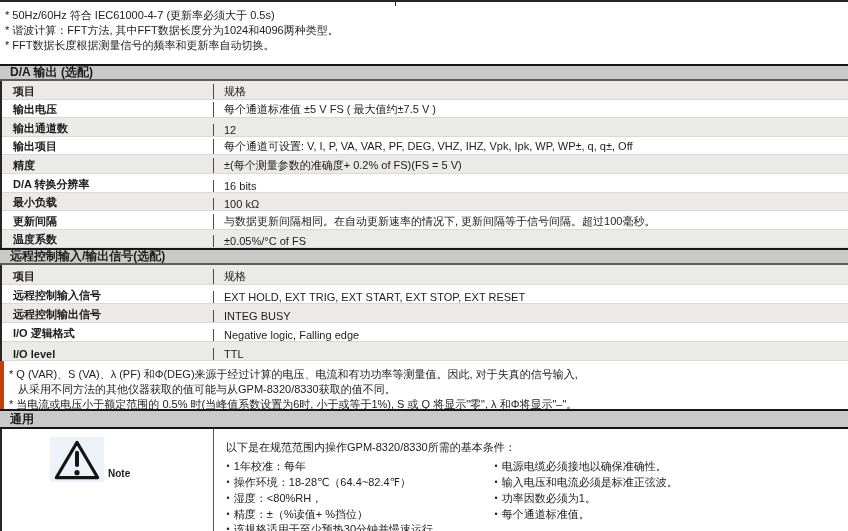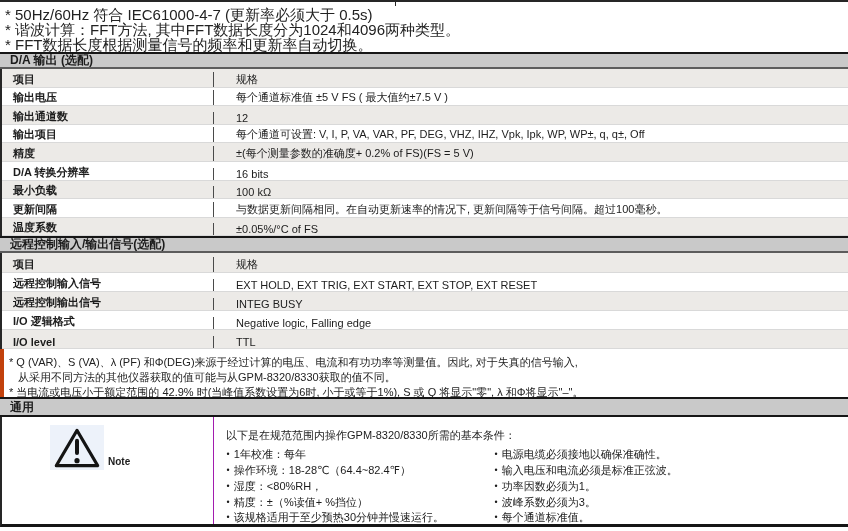--- a/index.html
+++ b/index.html
@@ -2,38 +2,38 @@
 <html><head>
 <meta charset="utf-8">
 <style>
   html,body{margin:0;padding:0;background:#ffffff;}
   body{font-family:"Liberation Sans","DejaVu Sans",sans-serif;color:#1c1c1c;}
   .page{position:relative;width:848px;height:531px;box-sizing:border-box;
         border-top:2px solid #262626;background:#fff;overflow:hidden;}
   .tick{position:absolute;left:395px;top:0;width:1px;height:4px;background:#262626;}
 
   
-  .top-notes{padding:6px 0 0 5px;height:50px;box-sizing:border-box;
-             font-size:15px;line-height:14.8px;color:#222;}
+  .top-notes{padding:6px 0 0 5px;height:62px;box-sizing:border-box;
+             font-size:11px;line-height:14.8px;color:#222;}
 
   
   .secbar{height:17px;background:#c9c9c9;border-top:2px solid #161616;
           border-bottom:2px solid #5c5c5c;display:flex;align-items:center;
           padding-left:10px;font-weight:bold;font-size:12px;box-sizing:border-box;}
 
   
   .tbl{border-left:2px solid #262626;box-sizing:border-box;}
   .trow{display:flex;align-items:flex-end;border-bottom:1px solid #d9d9d9;
         box-sizing:border-box;font-size:11px;background:#fff;}
   .t1 .trow{height:18.6px;}
   .t2 .trow{height:19.2px;}
   .trow:nth-child(odd){background:#eceae7;}
   .c1{flex:0 0 211px;width:211px;font-weight:bold;padding-left:11px;
       box-sizing:border-box;display:flex;align-items:center;}
-  .c2{flex:1;border-left:1px solid #4a4a4a;padding-left:22px;
+  .c2{flex:1;border-left:1px solid #4a4a4a;padding-left:10px;
       display:flex;align-items:center;box-sizing:border-box;}
 
   
   .fnotes{border-left:4px solid #c2410c;height:48px;box-sizing:border-box;
           padding:6px 0 0 5px;font-size:11px;line-height:15px;color:#222;}
   .fnote-indent{padding-left:9px;}
 
   
   .genbar{height:20px;background:#c9c9c9;border-top:2px solid #161616;
           border-bottom:2px solid #161616;display:flex;align-items:center;
@@ -132,21 +132,21 @@
     </div>
     <div class="trow">
       <div class="c1">I/O level</div>
       <div class="c2">TTL</div>
     </div>
   </div>
 
   <div class="fnotes">
     <div>* Q (VAR)、S (VA)、λ (PF) 和Φ(DEG)来源于经过计算的电压、电流和有功功率等测量值。因此, 对于失真的信号输入,</div>
     <div class="fnote-indent">从采用不同方法的其他仪器获取的值可能与从GPM-8320/8330获取的值不同。</div>
-    <div>* 当电流或电压小于额定范围的 42.9% 时(当峰值系数设置为6时, 小于或等于1%), S 或 Q 将显示"零", λ 和Φ将显示"–"。</div>
+    <div>* 当电流或电压小于额定范围的 0.5% 时(当峰值系数设置为6时, 小于或等于1%), S 或 Q 将显示"零", λ 和Φ将显示"–"。</div>
   </div>
 
   <div class="genbar">
     <span>通用</span>
   </div>
 
   <div class="noterow">
     <div class="notecell">
       <div class="icon-wrap">
         <span class="icon-bg">
@@ -166,19 +166,18 @@
           <div class="cond-item"><span class="blt">•</span><span>1年校准：每年</span></div>
           <div class="cond-item"><span class="blt">•</span><span>操作环境：18-28℃（64.4~82.4℉）</span></div>
           <div class="cond-item"><span class="blt">•</span><span>湿度：&lt;80%RH，</span></div>
           <div class="cond-item"><span class="blt">•</span><span>精度：±（%读值+ %挡位）</span></div>
           <div class="cond-item"><span class="blt">•</span><span>该规格适用于至少预热30分钟并慢速运行。</span></div>
         </div>
         <div class="cond-col">
           <div class="cond-item"><span class="blt">•</span><span>电源电缆必须接地以确保准确性。</span></div>
           <div class="cond-item"><span class="blt">•</span><span>输入电压和电流必须是标准正弦波。</span></div>
           <div class="cond-item"><span class="blt">•</span><span>功率因数必须为1。</span></div>
-          <div class="cond-item"><span class="blt">•</span><span>波峰系数必须为3。</span></div>
           <div class="cond-item"><span class="blt">•</span><span>每个通道标准值。</span></div>
         </div>
       </div>
     </div>
   </div>
 </div>
 
 </body></html>

